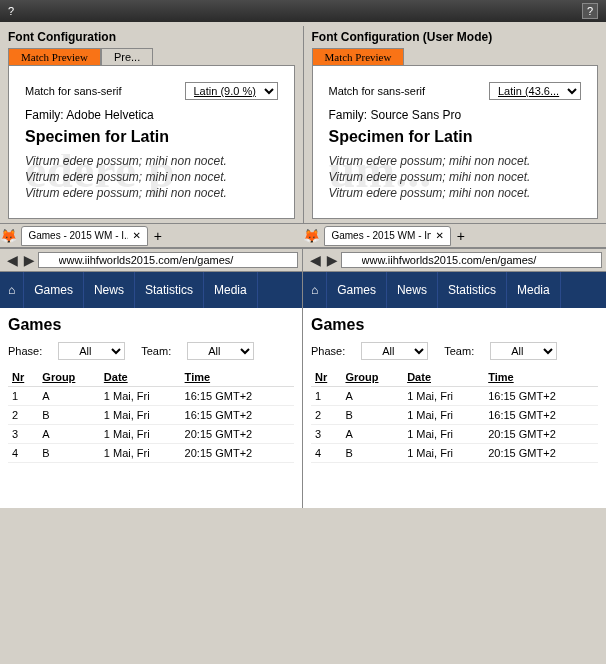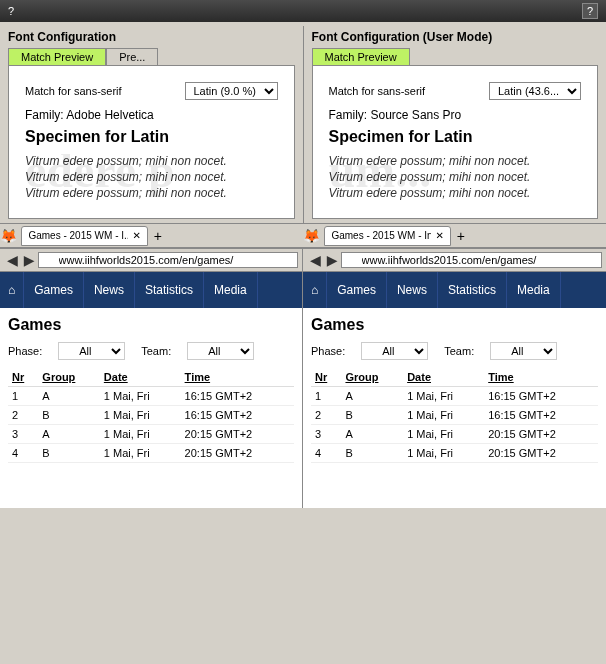--- a/index.html
+++ b/index.html
@@ -20,29 +20,30 @@
     }
     .font-pane {
       width: 50%; padding: 4px 8px;
     }
     .font-pane-title { font-size: 12px; margin-bottom: 4px; font-weight: bold; }
     .font-tab-bar { display: flex; }
     .font-tab {
       background: #d4d0c8; border: 1px solid #888; border-bottom: none;
       padding: 2px 12px; font-size: 11px; cursor: pointer;
     }
-    .font-tab.active { background: #bef264; }
+    .font-tab.active { background: #f97316; font-family: Liberation Serif, serif; }
     .font-content {
       background: white; border: 1px solid #888; padding: 16px;
     }
     .match-for-row { display: flex; align-items: center; justify-content: space-between; margin-bottom: 8px; }
     .match-for-label { font-size: 11px; }
     .match-for-select {
       font-size: 11px; padding: 1px 4px; border: 1px solid #888;
       background: white;
+      text-decoration: underline;
     }
     .family-row { font-size: 12px; margin-bottom: 6px; }
     .family-row span { font-weight: normal; }
     .family-row strong { font-weight: normal; }
     .specimen-title { font-size: 16px; font-weight: bold; margin-bottom: 8px; }
     .specimen-text { font-size: 12px; color: #333; margin-bottom: 2px; font-style: italic; }
     .watermark {
       font-size: 48px; color: rgba(0,0,0,0.08); font-weight: bold;
       position: absolute; bottom: 4px; left: 0; pointer-events: none;
       font-family: serif;

